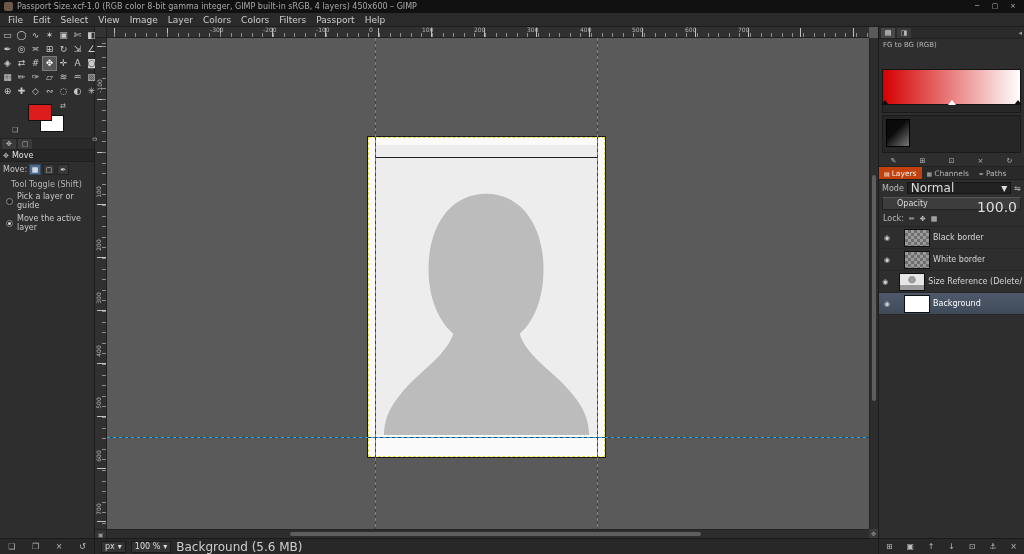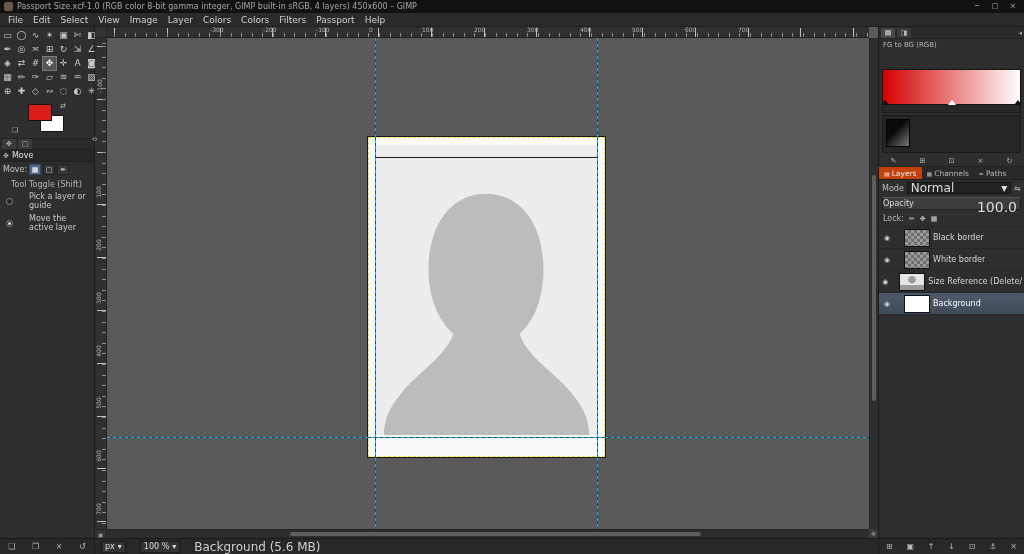--- a/index.html
+++ b/index.html
@@ -29,21 +29,21 @@
   .mini-default{left:8px;top:24px;}
   .mini-swap{left:56px;top:0px;}
   .to-tabs{height:12px;border-top:1px solid #222;border-bottom:1px solid #222;display:flex;align-items:center;gap:2px;padding:0 2px;background:#2a2a2a;}
   .to-tab{width:14px;text-align:center;font-size:7px;color:#bbb;background:#3a3a3a;line-height:10px;}
   .to-header{height:12px;background:#262626;font-size:8px;display:flex;gap:3px;padding:0 3px;align-items:center;color:#e2e2e2;border-bottom:1px solid #1f1f1f;}
   .to-header .ic{font-size:7px;color:#bbb;}
   .to-move-row{font-size:8px;padding:2px 3px;display:flex;align-items:center;gap:2px;color:#c5c5c5;}
   .tbtn{width:12px;height:11px;line-height:11px;text-align:center;font-size:7px;background:#383838;border:1px solid #202020;color:#ccc;}
   .tbtn.active{background:#4f6a8f;color:#fff;border-color:#34475f;}
   .to-toggle{font-size:8px;padding:3px 3px 1px 11px;color:#b5b5b5;}
-  .radio-row{font-size:8px;padding:2px 6px;display:flex;gap:16px;align-items:center;color:#c9c9c9;justify-content:space-between;}
+  .radio-row{font-size:8px;padding:2px 6px;display:flex;gap:4px;align-items:center;color:#c9c9c9;justify-content:space-between;}
   .radio{width:7px;height:7px;border:1px solid #8a8a8a;border-radius:50%;background:#222;position:relative;flex:0 0 auto;}
   .radio.checked::after{content:"";position:absolute;left:1px;top:1px;width:3px;height:3px;border-radius:50%;background:#ddd;}
 
   
   .canvas-area{position:absolute;left:95px;right:146px;top:27px;bottom:16px;background:#5a5a5a;}
   .ruler-corner{position:absolute;left:0;top:0;width:12px;height:11px;background:#333;border-right:1px solid #222;border-bottom:1px solid #222;}
   .ruler-top{position:absolute;left:12px;right:9px;top:0;height:11px;background:#303030;border-bottom:1px solid #1f1f1f;
     background-image:repeating-linear-gradient(90deg,#8f8f8f 0 1px,transparent 1px 10.6px),repeating-linear-gradient(90deg,#c0c0c0 0 1px,transparent 1px 52.8px);
     background-size:100% 4px,100% 9px;background-repeat:repeat-x;background-position:7px 100%,7px 100%;}
   .rnum{position:absolute;top:0;font-size:6px;color:#b5b5b5;line-height:6px;}
@@ -84,40 +84,40 @@
   .grad-footer{height:12px;display:flex;align-items:center;justify-content:space-around;border-bottom:1px solid #222;font-size:7px;color:#bbb;}
   .ficon{width:12px;text-align:center;}
 
   .layers-tabs{height:13px;display:flex;border-bottom:1px solid #1f1f1f;background:#292929;}
   .ltab{display:flex;gap:2px;align-items:center;font-size:7.5px;padding:0 5px;color:#b5b5b5;}
   .ltab .ic{font-size:6px;}
   .ltab.active{background:#c2410c;color:#efefef;}
   .mode-row{display:flex;align-items:center;gap:3px;padding:2px 3px 1px 3px;font-size:8px;color:#bdbdbd;}
   .mode-select{flex:1;background:#222;border:1px solid #141414;padding:0 3px;font-size:12px;display:flex;justify-content:space-between;height:12px;line-height:11px;color:#ddd;}
   .op-slider{height:13px;margin:2px 3px;position:relative;background:#3d3d3d;border:1px solid #212121;border-top:1px solid #555;}
-  .op-label{position:absolute;left:0;top:1px;font-size:8px;color:#ddd;}
+  .op-label{position:absolute;left:14px;top:1px;font-size:8px;color:#ddd;}
   .op-value{position:absolute;right:3px;top:1px;font-size:14px;color:#ddd;}
   .lock-row{display:flex;align-items:center;gap:5px;padding:2px 4px 3px 4px;font-size:8px;color:#b5b5b5;border-bottom:1px solid #262626;}
   .lock-ic{font-size:7px;color:#ccc;}
   .layers-list{}
   .layer-row{display:flex;align-items:center;height:22px;border-bottom:1px solid #272727;padding:0 2px;gap:3px;}
   .layer-row.selected{background:linear-gradient(#4e5a6b,#3f4a59);}
   .eye{width:12px;font-size:7px;color:#d0d0d0;text-align:center;}
   .chain{width:5px;}
   .thumb{width:26px;height:18px;border:1px solid #101010;flex:0 0 auto;}
   .thumb.checker{background-color:#9a9a9a;background-image:linear-gradient(45deg,#6e6e6e 25%,transparent 25%,transparent 75%,#6e6e6e 75%),linear-gradient(45deg,#6e6e6e 25%,transparent 25%,transparent 75%,#6e6e6e 75%);background-size:6px 6px;background-position:0 0,3px 3px;}
   .thumb.photo-mini{background:radial-gradient(circle at 50% 36%,#9b9b9b 0 3.5px,transparent 4px),linear-gradient(to top,#9b9b9b 0 5px,transparent 5px),#e6e6e6;}
   .thumb.white{background:#fff;}
   .layer-name{font-size:8px;color:#d6d6d6;white-space:nowrap;overflow:hidden;}
   .layer-row.selected .layer-name{color:#fff;}
 
   
   .bottombar{position:absolute;left:0;right:0;bottom:0;height:16px;background:#282828;border-top:1px solid #1a1a1a;display:flex;}
   .bb-left{width:95px;display:flex;align-items:center;justify-content:space-around;font-size:8px;color:#bbb;border-right:1px solid #1c1c1c;}
-  .bb-status{flex:1;display:flex;align-items:center;gap:14px;padding:0 6px;}
+  .bb-status{flex:1;display:flex;align-items:center;gap:5px;padding:0 6px;}
   .combo{background:#333;border:1px solid #1a1a1a;padding:0 3px;height:12px;display:flex;gap:3px;font-size:8px;color:#ddd;align-items:center;line-height:11px;}
   .status-msg{font-size:12px;color:#cfcfcf;white-space:nowrap;}
   .bb-right{width:146px;display:flex;align-items:center;justify-content:space-around;font-size:8px;color:#bbb;border-left:1px solid #1c1c1c;}
 </style>
 </head>
 <body>
 
 <div class="app">
 
   <div class="titlebar">

